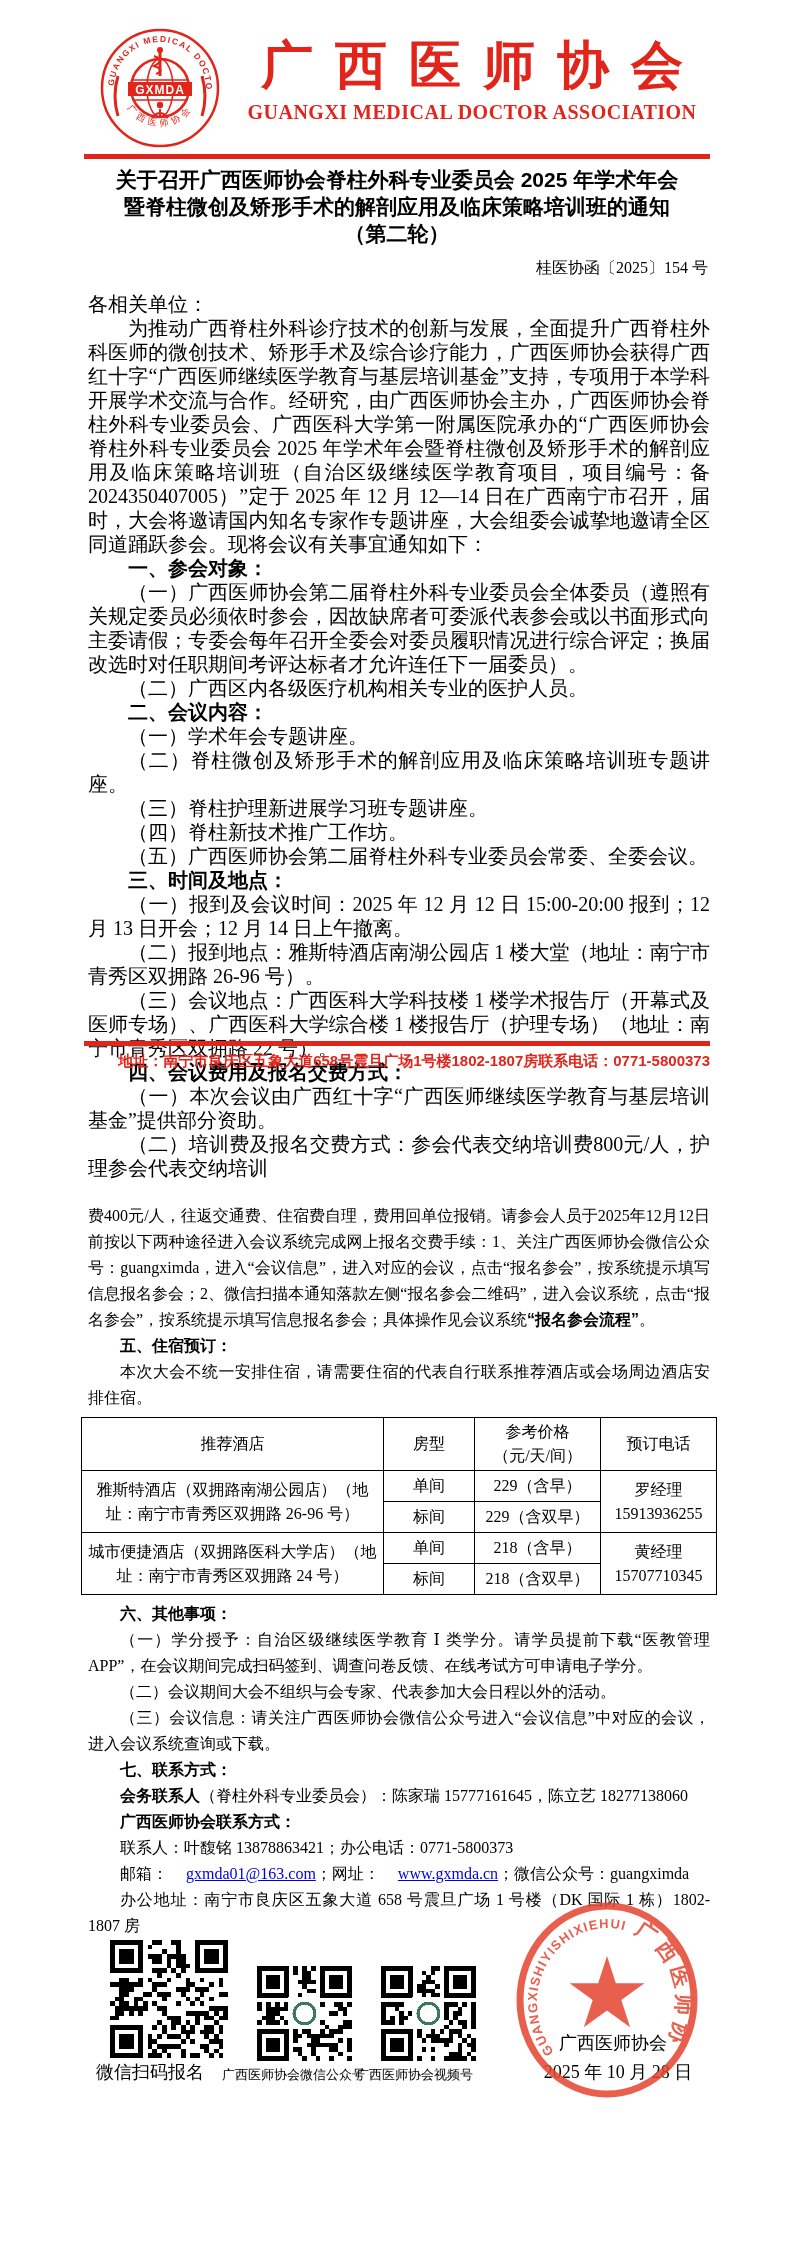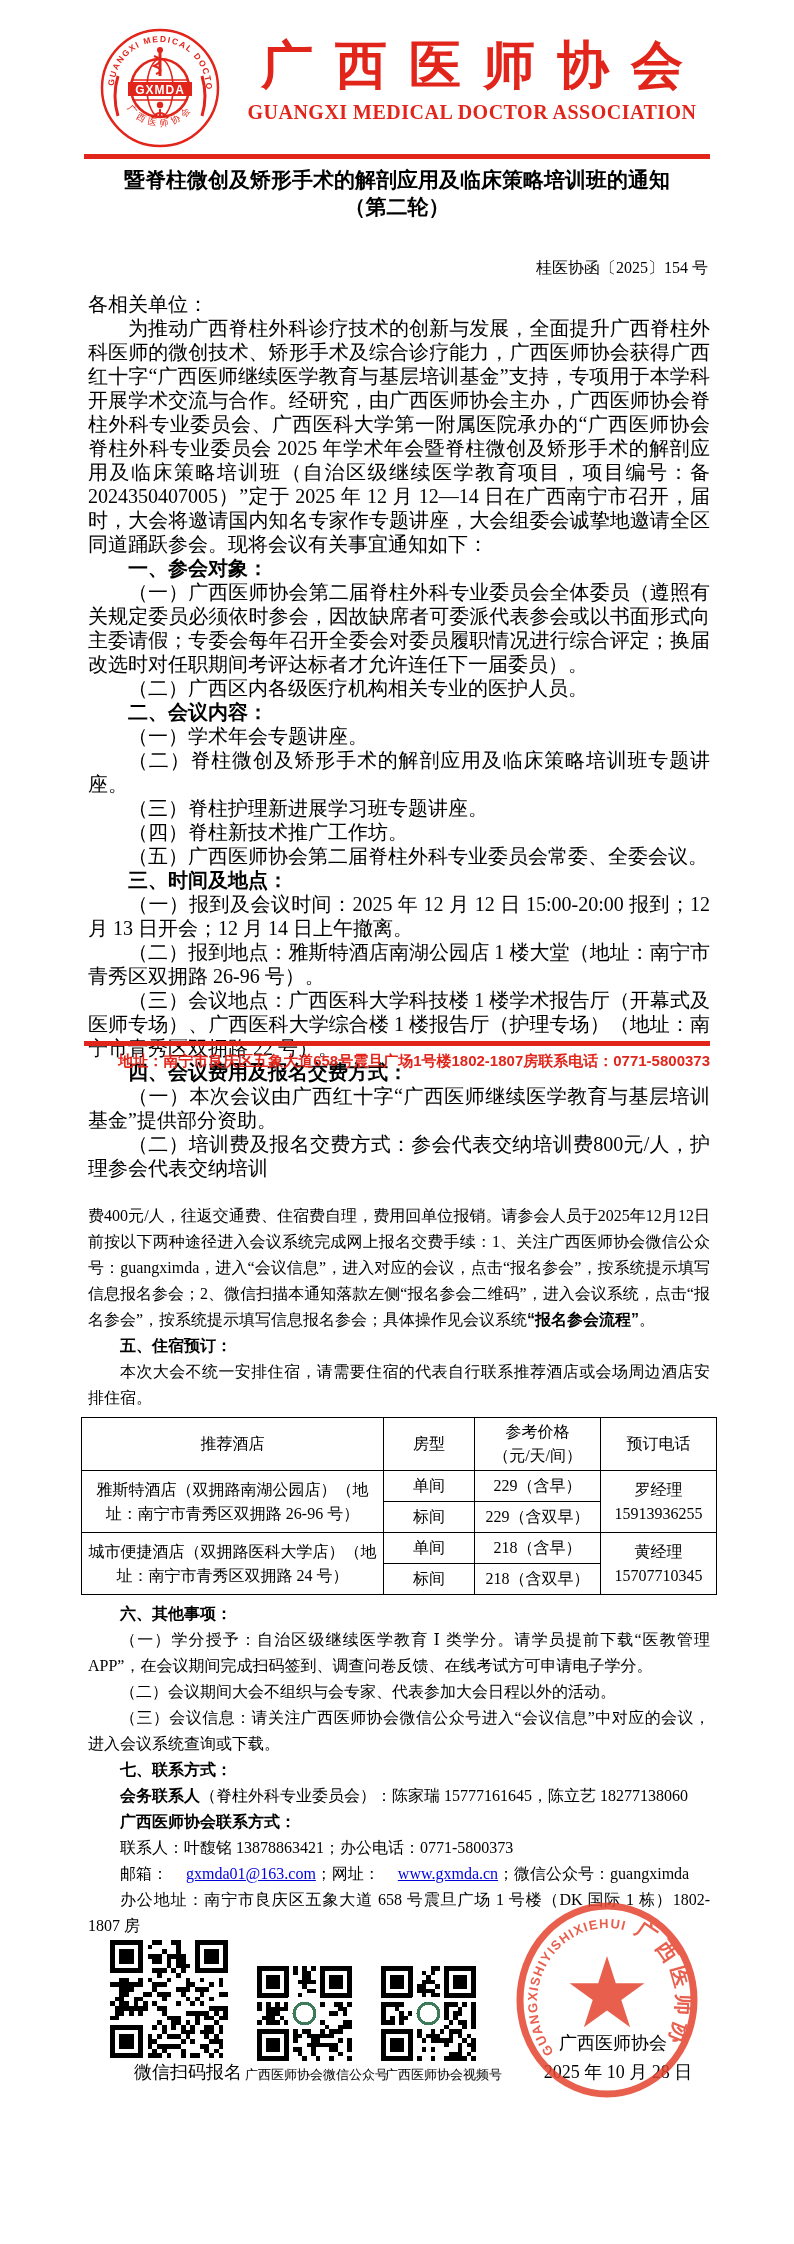--- a/index.html
+++ b/index.html
@@ -36,21 +36,21 @@
                text-align:center;font-size:16px;border-radius:20px;}
   .hotel-table td,.hotel-table th{border:1.6px solid #000;padding:1px 4px;font-weight:400;line-height:24px;}
   .hotel-table th{height:50px;}
   .hotel-table td{height:28px;}
   .col-hotel{width:292px;}.col-room{width:88px;}.col-price{width:122px;}.col-phone{width:112px;}
   .bold{font-family:"Liberation Sans","DejaVu Sans",sans-serif;font-weight:700;}
   a.doc-link{color:#0000dd;text-decoration:underline;margin-left:18px;}
   
   .qr{position:absolute;}
   .qr svg{display:block;width:100%;height:100%;}
-  .qr-label{position:absolute;text-align:right;
+  .qr-label{position:absolute;text-align:left;
             font-family:"Liberation Sans","DejaVu Sans",sans-serif;color:#000;}
   
   .sig-org{position:absolute;left:503px;top:2031px;width:220px;text-align:center;font-size:18px;}
   .sig-date{position:absolute;left:505px;top:2060px;width:226px;text-align:center;font-size:18px;}
   .seal{position:absolute;left:512px;top:1900px;width:190px;height:202px;opacity:.86;}
 </style>
 </head>
 <body>
 
 <div id="page">
@@ -86,20 +86,21 @@
 
       <circle cx="62" cy="79" r="3.2" fill="#e1251b"></circle>
       <path d="M 54 92 Q 62 82 70 92 M 62 83 L 62 91" fill="none" stroke="#e1251b" stroke-width="2"></path>
     </svg>
   </div>
   <div class="org-cn" style="color:#e1251b">广西医师协会</div>
   <div class="org-en" style="color:#e1251b">GUANGXI MEDICAL DOCTOR ASSOCIATION</div>
   <div class="hrule" style="background:#e1251b"></div>
 
   <div class="doc-title">
+    <div>关于召开广西医师协会脊柱外科专业委员会 2025 年学术年会</div>
     <div>暨脊柱微创及矫形手术的解剖应用及临床策略培训班的通知</div>
     <div>（第二轮）</div>
   </div>
   <div class="docnum">桂医协函〔2025〕154 号</div>
 
   <div class="body1">
     <p>各相关单位：</p>
     <p class="para">为推动广西脊柱外科诊疗技术的创新与发展，全面提升广西脊柱外科医师的微创技术、矫形手术及综合诊疗能力，广西医师协会获得广西红十字“广西医师继续医学教育与基层培训基金”支持，专项用于本学科开展学术交流与合作。经研究，由广西医师协会主办，广西医师协会脊柱外科专业委员会、广西医科大学第一附属医院承办的“广西医师协会脊柱外科专业委员会 2025 年学术年会暨脊柱微创及矫形手术的解剖应用及临床策略培训班（自治区级继续医学教育项目，项目编号：备 2024350407005）”定于 2025 年 12 月 12—14 日在广西南宁市召开，届时，大会将邀请国内知名专家作专题讲座，大会组委会诚挚地邀请全区同道踊跃参会。现将会议有关事宜通知如下：</p>
     <p class="sec">一、参会对象：</p>
     <p class="item">（一）广西医师协会第二届脊柱外科专业委员会全体委员（遵照有关规定委员必须依时参会，因故缺席者可委派代表参会或以书面形式向主委请假；专委会每年召开全委会对委员履职情况进行综合评定；换届改选时对任职期间考评达标者才允许连任下一届委员）。</p>

